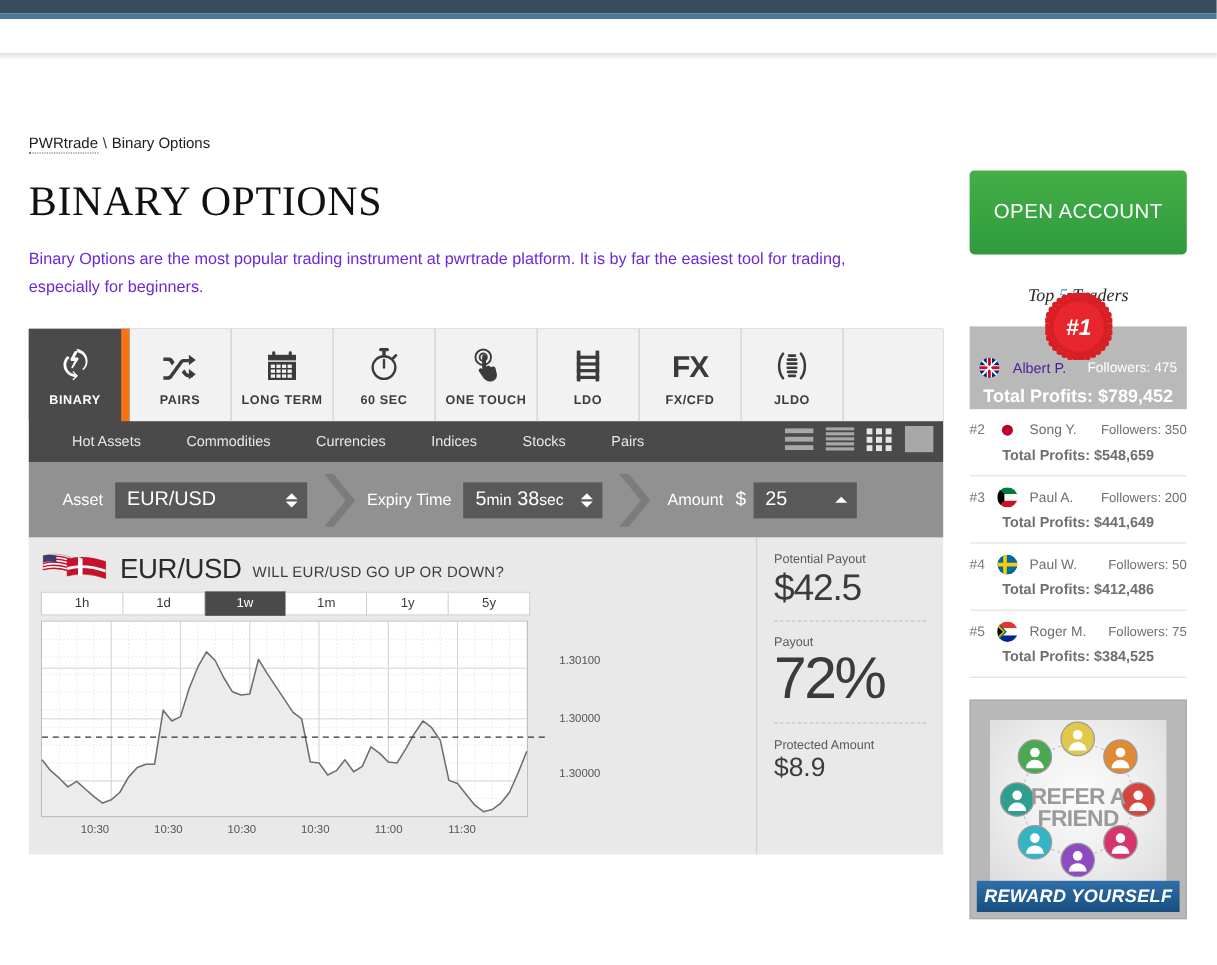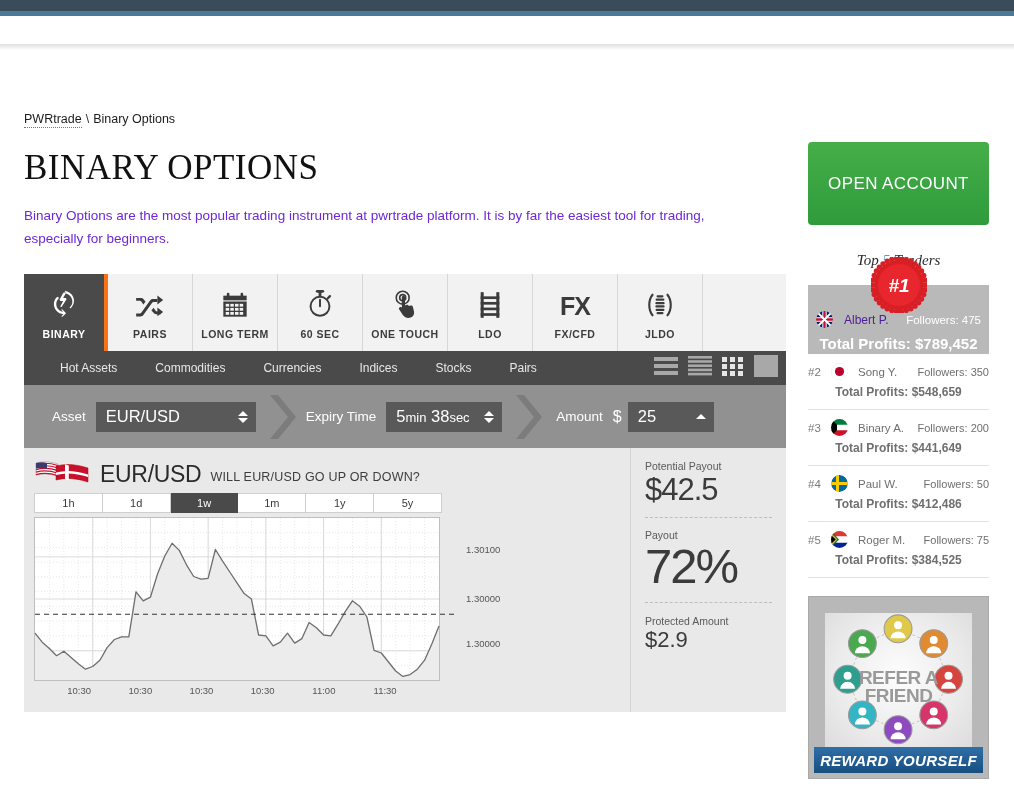--- a/index.html
+++ b/index.html
@@ -59,21 +59,21 @@
   .ptab {
     width: 85px; flex: none;
     background: #f2f2f2;
     border-right: 1px solid #d7d7d7;
     display: flex; flex-direction: column;
     align-items: center; justify-content: center;
     cursor: pointer;
   }
   .ptab:first-child { width: 84px; }
   .ptab.active {
-    background: #4a4a4a; border-right: 4px solid #f97316;
+    background: #4a4a4a; border-right: 7px solid #f97316;
   }
   .ptab .ticon {
     height: 34px; display: flex; align-items: flex-end;
     justify-content: center; color: #3b3b3b;
   }
   .ptab.active .ticon { color: #ffffff; }
   .ptab .tlabel {
     margin-top: 9px; font-size: 10.5px; font-weight: bold;
     letter-spacing: 0.5px; color: #3b3b3b; white-space: nowrap;
   }
@@ -174,21 +174,21 @@
   .pay-label { font-size: 10.5px; color: #5a5a5a; }
   .pay-value { color: #3b3b3b; font-weight: 300; }
   #potential-payout-value { font-size: 31px; letter-spacing: -1px; }
   #payout-pct-value { font-size: 49px; letter-spacing: -2px; line-height: 1.05; }
   #protected-amount-value { font-size: 22px; }
   #paycol .pay-block.b2 { padding-top: 2px; }
   #paycol .pay-block.b3 { padding-top: 3px; }
 
   
   #open-account-button {
-    display: block; width: 181px; height: 83px;
+    display: block; width: 181px; height: 70px;
     background: linear-gradient(to bottom, #45ae48, #2f9b3c);
     border-radius: 4px; color: #fff; font-size: 17px;
     letter-spacing: 0.4px;
     display: flex; align-items: center; justify-content: center;
     cursor: pointer; border: none;
     font-family: "Liberation Sans", sans-serif;
   }
 
   #traders-title {
     margin-top: 27px; text-align: center;
@@ -617,21 +617,21 @@
             <div class="pay-value" id="potential-payout-value">$42.5</div>
           </div>
           <div class="pay-sep"></div>
           <div class="pay-block b2">
             <div class="pay-label">Payout</div>
             <div class="pay-value" id="payout-pct-value">72%</div>
           </div>
           <div class="pay-sep"></div>
           <div class="pay-block b3">
             <div class="pay-label">Protected Amount</div>
-            <div class="pay-value" id="protected-amount-value">$2.9</div>
+            <div class="pay-value" id="protected-amount-value">$8.9</div>
           </div>
         </div>
 
       </div>
 
     </div>
 
   </div>
 
   <div id="sidebar">
@@ -726,21 +726,21 @@
       <div class="tr-line1">
         <span class="tr-rank">#3</span>
         <span class="flagchip">
           <svg width="17" height="17" viewBox="0 0 17 17">
             <circle cx="8.5" cy="8.5" r="8.5" fill="#fff"></circle>
             <path d="M0 0h17v5.7H0z" fill="#007a3d"></path>
               <path d="M0 11.3h17V17H0z" fill="#ce1126"></path>
             <path d="M0 0 L6 5.7 L6 11.3 L0 17 Z" fill="#000"></path>
           </svg>
         </span>
-        <span class="tr-name">Binary A.</span>
+        <span class="tr-name">Paul A.</span>
         <span class="tr-followers">Followers: 200</span>
       </div>
       <div class="tr-profit">Total Profits: $441,649</div>
     </div>
 
     <div class="trow">
       <div class="tr-line1">
         <span class="tr-rank">#4</span>
         <span class="flagchip">
           <svg width="17" height="17" viewBox="0 0 17 17">

